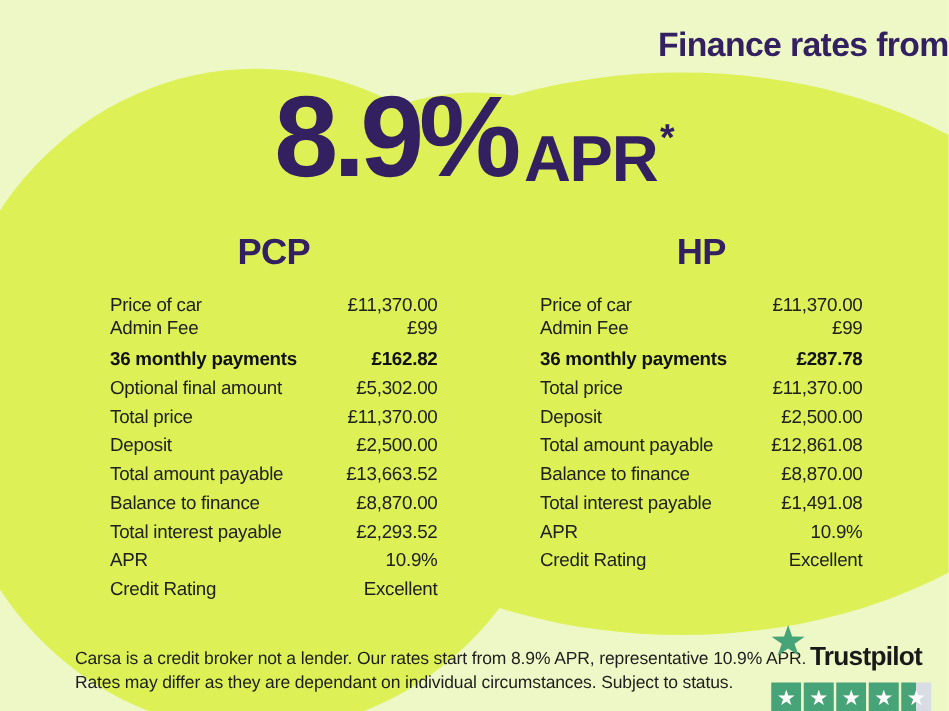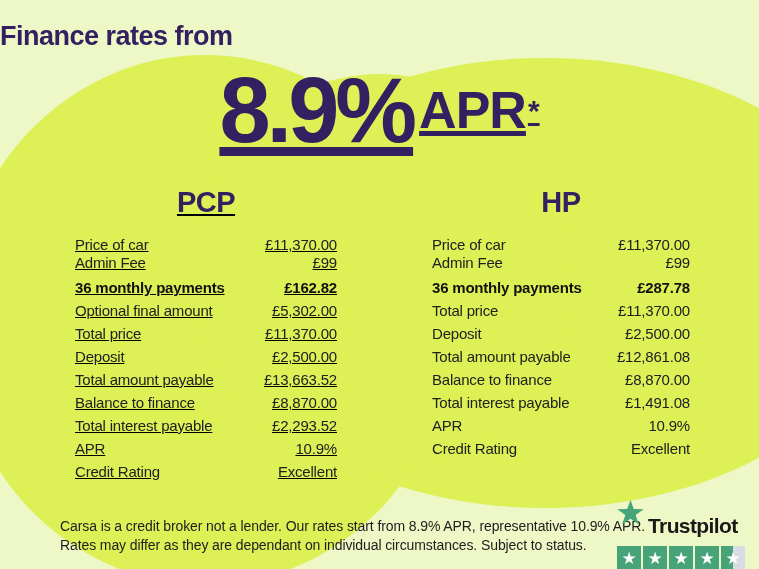--- a/index.html
+++ b/index.html
@@ -17,46 +17,45 @@
   .blob { position: absolute; border-radius: 50%; background: #ddf156; }
   .blob-left  { left: -45px; top: 55px;  width: 500px; height: 530px; }
   .blob-right { left: 205px; top: 58px;  width: 680px; height: 450px; }
   .blob-mid   { left: 190px; top: 74px;  width: 380px; height: 396px; }
 
   .layer { position: absolute; inset: 0; z-index: 2; }
 
   
   .subtitle {
     position: absolute; top: 21px; left: 0; width: 100%;
-    text-align: left;
+    text-align: right;
     font-size: 27px; font-weight: bold; letter-spacing: -0.5px;
     color: #332060;
   }
   .headline {
     position: absolute; top: 64px; left: 0; width: 100%;
-    display: flex; justify-content: center; align-items: center;
+    display: flex; justify-content: center; align-items: flex-end;
     color: #332060;
-    text-decoration: underline;
   }
   .headline .rate {
     font-size: 92px; line-height: 92px; font-weight: bold;
     letter-spacing: -4px;
   }
   .headline .apr {
     font-size: 52px; line-height: 56px; font-weight: bold;
     letter-spacing: -1px; margin-left: 6px;
   }
   .headline .asterisk {
     font-size: 30px; line-height: 30px; font-weight: bold;
     align-self: flex-start; margin-top: 32px; margin-left: 2px;
   }
 
   
   .plan { position: absolute; top: 186px; }
-  .plan-pcp { left: 75px;  width: 262px; text-decoration: underline; }
+  .plan-pcp { left: 88px;  width: 262px; }
   .plan-hp  { left: 432px; width: 258px; }
   .plan-title {
     text-align: center;
     font-size: 29px; line-height: 32px; font-weight: bold;
     color: #332060;
     margin-bottom: 17px; letter-spacing: -0.5px;
   }
   .fin-row {
     display: flex; justify-content: space-between; align-items: flex-end;
     height: 18px; margin-top: 5px;

